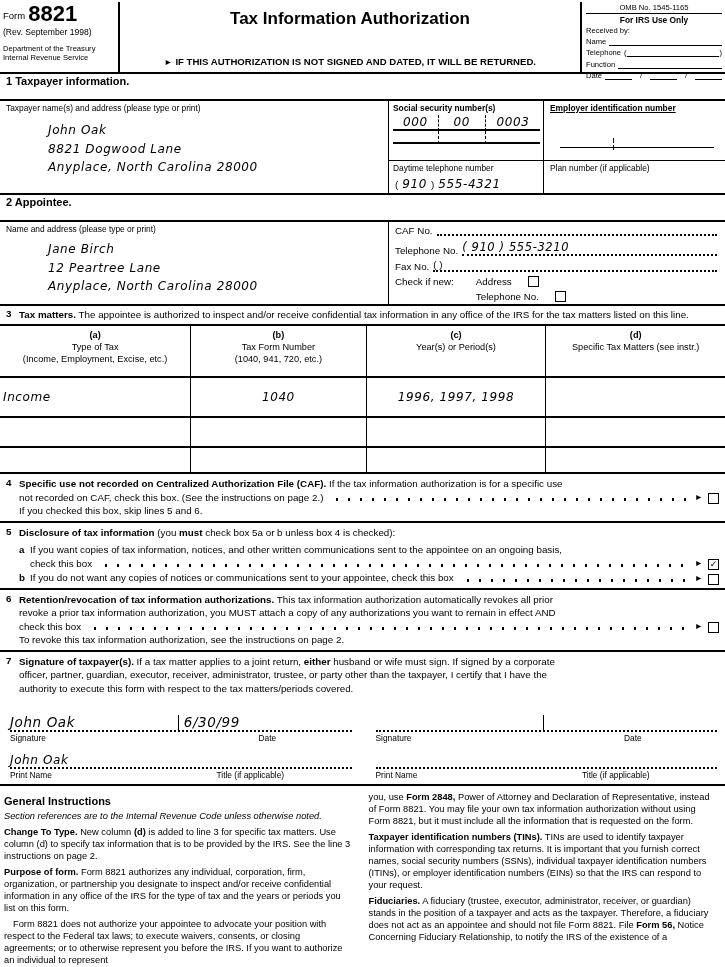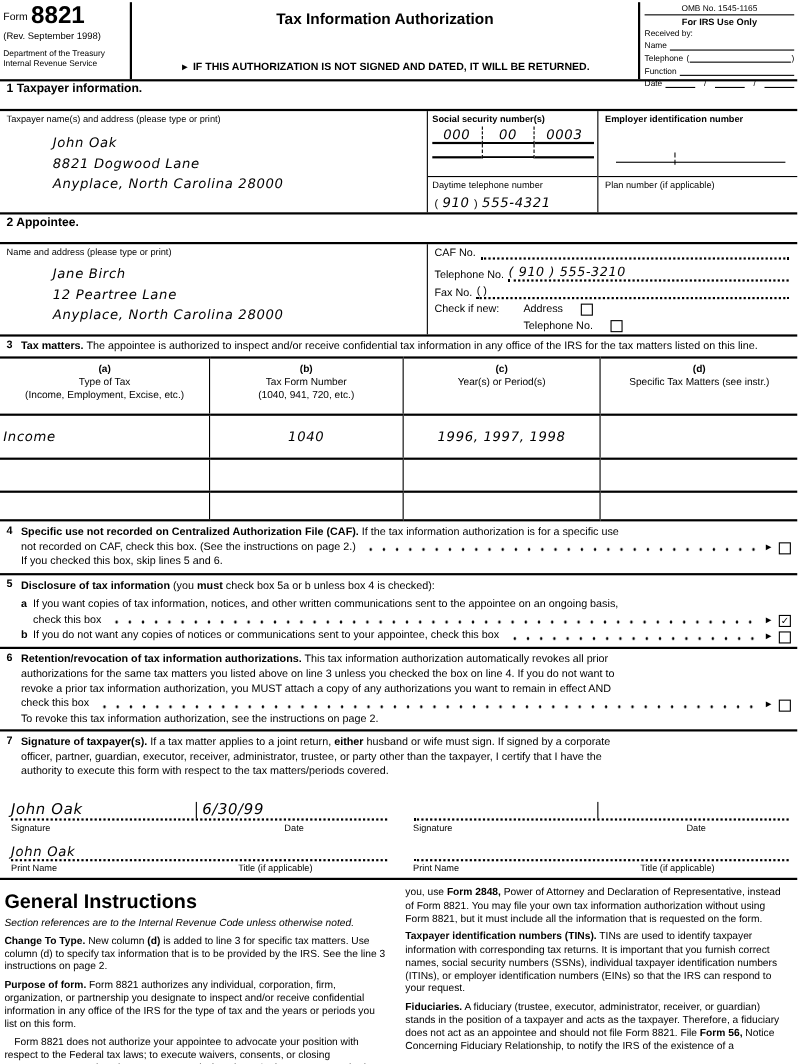--- a/index.html
+++ b/index.html
@@ -24,21 +24,21 @@
 
   
   .hdr { display: flex; align-items: stretch; height: 70px; }
   .hdr-left { width: 120px; border-right: 2px solid #000; padding: 2px 2px 0 3px; }
   .hdr-left .formline { display: flex; align-items: flex-end; gap: 3px; }
   .hdr-left .formword { font-size: 9.5px; padding-bottom: 3px; }
   .hdr-left .formnum { font-size: 22px; font-weight: bold; line-height: .9; }
   .hdr-left .rev { font-size: 8.6px; margin-top: 3px; }
   .hdr-left .agency { font-size: 7.6px; margin-top: 7px; line-height: 1.25; }
   .hdr-center { flex: 1; display: flex; flex-direction: column; justify-content: space-between; padding: 7px 4px 5px 4px; }
-  .hdr-title { text-align: center; font-size: 14px; font-weight: bold; }
+  .hdr-title { text-align: center; font-size: 17px; font-weight: bold; }
   .hdr-warning { text-align: center; font-size: 9.6px; font-weight: bold; }
   .hdr-warning .arr { font-size: 8.5px; margin-right: 3px; }
   .hdr-right { width: 145px; border-left: 2px solid #000; font-size: 7.6px; padding: 1px 3px 0 4px; }
   .hdr-right .omb { text-align: center; border-bottom: 1.3px solid #000; padding-bottom: 1px; }
   .hdr-right .iuo { text-align: center; font-weight: bold; font-size: 8.4px; padding: 1px 0; }
   .hdr-right .row { display: flex; align-items: flex-end; margin-top: 2.2px; }
   .hdr-right .lbl { margin-right: 3px; white-space: nowrap; }
   .hdr-right .fill { flex: 1; border-bottom: 1.3px solid #000; height: 8px; }
   .hdr-right .slash { margin: 0 8px; }
 
@@ -64,21 +64,21 @@
   .ssn-cell .cell-label, .ein-cell .cell-label { font-weight: bold; }
   .ssn-row { display: flex; margin-top: 2px; }
   .ssn-grp { text-align: center; border-bottom: 2px solid #000; padding-bottom: 0; }
   .ssn-g1 { width: 48px; }
   .ssn-g2 { width: 52px; border-left: 1.6px dashed #000; border-right: 1.6px dashed #000; }
   .ssn-g3 { width: 58px; }
   .ssn-row2 { display: flex; height: 13px; }
   .ssn-row2 .ssn-grp { border-bottom: 2px solid #000; padding: 0; }
   .phone-cell { border-top: 1.6px solid #000; flex: 1; padding: 2px 3px 2px 4px; }
   .phone-val { margin-top: 4px; display: flex; align-items: baseline; gap: 4px; padding-left: 2px; }
-  .ein-cell { height: 59px; padding: 2px 3px 0 6px; }
+  .ein-cell { height: 59px; padding: 2px 3px 0 6px; text-decoration: underline; }
   .ein-markline { position: relative; margin: 22px 8px 0 10px; border-bottom: 1.6px solid #000; height: 13px; }
   .ein-mark { position: absolute; left: 52px; bottom: -3px; font-size: 12px; }
   .plan-cell { border-top: 1.6px solid #000; flex: 1; padding: 2px 3px 2px 6px; }
 
   
   .s2 { display: flex; }
   .s2-left { width: 388px; padding: 2px 4px 4px 6px; }
   .s2-left .addr { margin: 6px 0 0 42px; }
   .s2-right { flex: 1; border-left: 1.6px solid #000; padding: 3px 8px 2px 6px; font-size: 9.8px; }
   .arow { display: flex; align-items: flex-end; margin-bottom: 3.5px; }
@@ -141,21 +141,21 @@
   .sigline .tick { border-left: 1.8px solid #000; height: 15px; flex: none; }
   .sigline .dateval { width: 88px; padding-left: 5px; }
   .siglabels { display: flex; font-size: 8.4px; margin: 1px 0 6px 0; }
   .siglabels .l1 { flex: 1; }
   .siglabels .l2 { width: 93px; }
   .siglabels .l2b { width: 135px; }
 
   
   .instr { display: flex; gap: 16px; padding: 6px 8px 8px 4px; font-size: 9.3px; line-height: 1.28; }
   .icol { flex: 1; }
-  .instr h2 { font-size: 18px; font-weight: bold; margin: 2px 0 3px 0; font-family: "Liberation Sans", sans-serif; }
+  .instr h2 { font-size: 11px; font-weight: bold; margin: 2px 0 3px 0; font-family: "Liberation Sans", sans-serif; }
   .instr .note { font-style: italic; margin-bottom: 4px; }
   .instr p { margin-bottom: 4.5px; }
   .instr p.indent { text-indent: 9px; }
   b.inb { font-weight: bold; }
 </style>
 </head>
 <body>
 
 <div class="page">
 
@@ -404,21 +404,20 @@
     </div>
   </div>
 
   <div class="item">
     <span class="num">6</span>
     <div class="body">
       <div>
         <b class="inb">Retention/revocation of tax information authorizations.</b>
         <span>This tax information authorization automatically revokes all prior</span>
       </div>
-      <div>authorizations for the same tax matters you listed above on line 3 unless you checked the box on line 4. If you do not want to</div>
       <div>revoke a prior tax information authorization, you MUST attach a copy of any authorizations you want to remain in effect AND</div>
       <div class="tailrow">
         <span>check this box</span>
         <span class="leader"></span>
         <span class="arr">►</span>
         <span class="cb"></span>
       </div>
       <div>To revoke this tax information authorization, see the instructions on page 2.</div>
     </div>
   </div>

